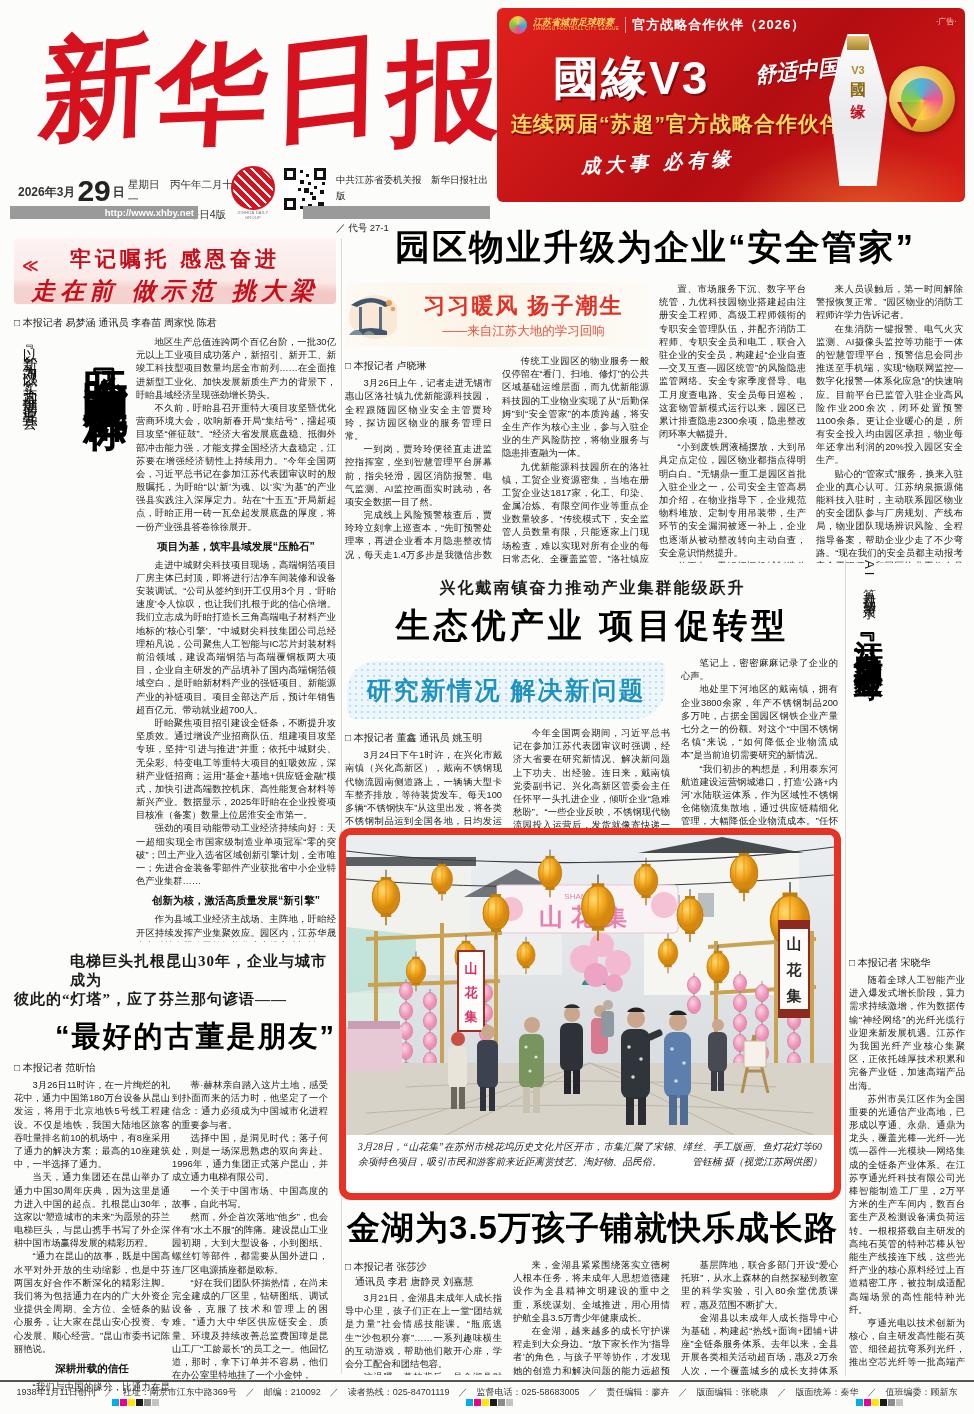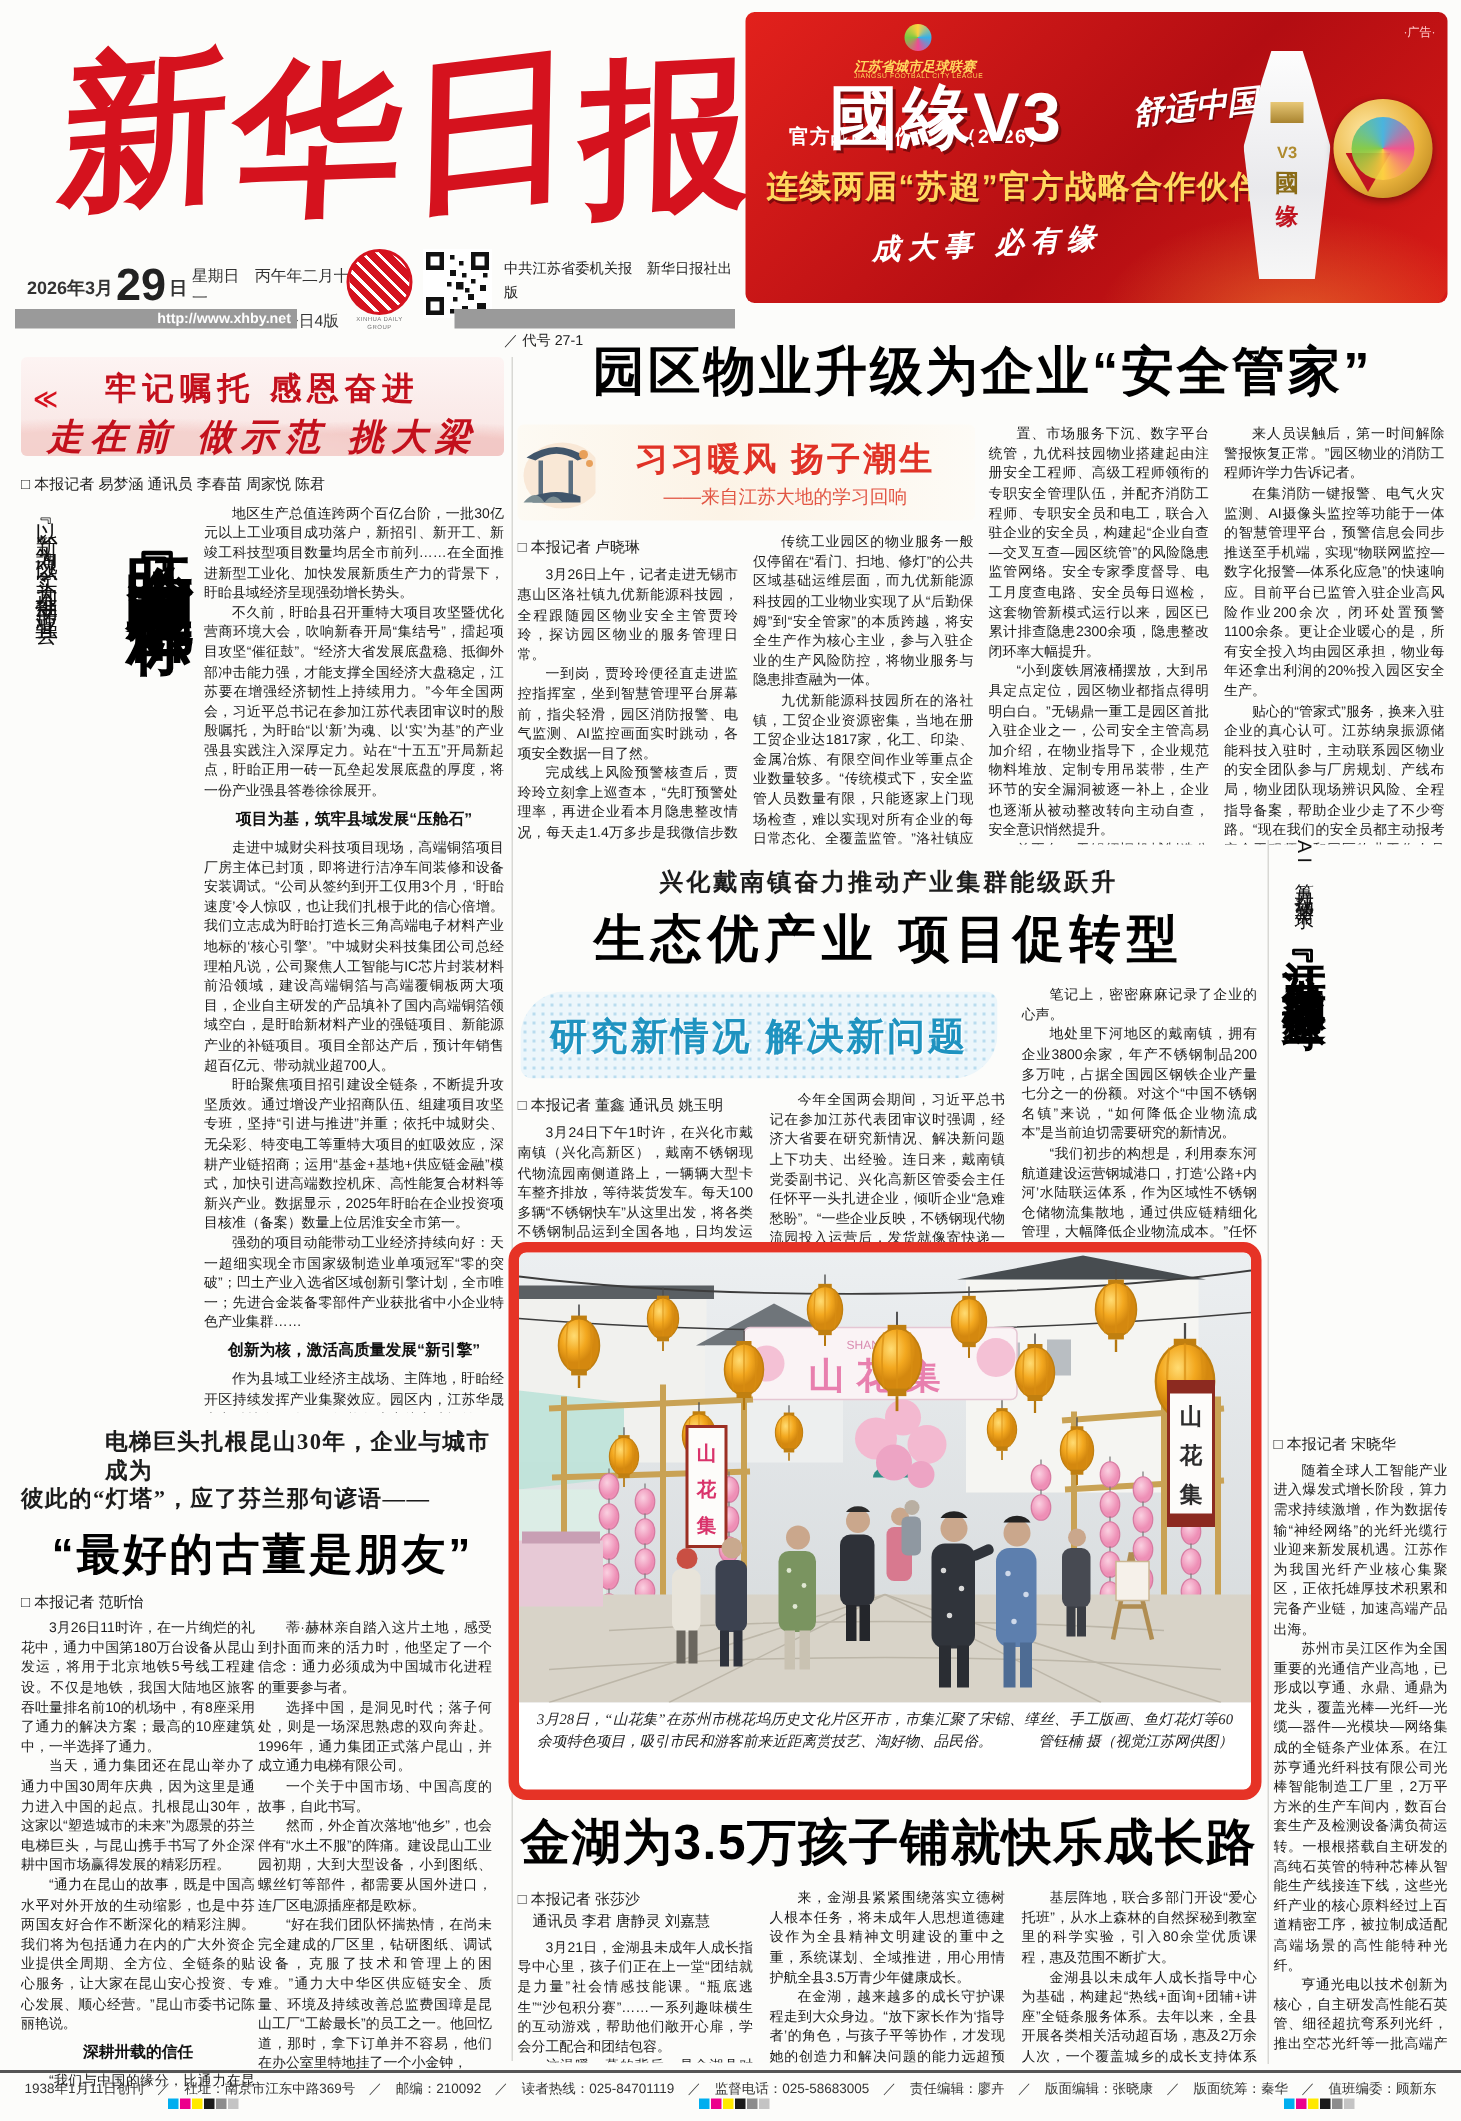--- a/index.html
+++ b/index.html
@@ -8,21 +8,21 @@
   
   .masthead-title{position:absolute;left:52px;top:6px;width:436px;height:162px;display:flex;
         justify-content:center;align-items:center;gap:4px;}
   .cal-char{font-size:112px;font-weight:900;color:#d5121e;display:inline-block;line-height:1;
         font-family:"DejaVu Sans",sans-serif;transform:skewX(-7deg) rotate(-5deg);}
   .cal-char:nth-child(2){transform:skewX(-5deg) rotate(-2deg) translateY(6px);}
   .cal-char:nth-child(3){transform:skewX(-8deg) rotate(-7deg);}
   .cal-char:nth-child(4){transform:skewX(-4deg) rotate(-3deg) translateY(4px);}
   .ad{position:absolute;left:497px;top:8px;width:468px;height:194px;border-radius:6px;overflow:hidden;
         background:linear-gradient(135deg,#e2211c 0%,#b30d12 55%,#d81b17 100%);color:#fff;}
-  .ad-topline{position:absolute;top:8px;left:29px;display:flex;align-items:center;gap:6px;flex-direction:column;}
+  .ad-topline{position:absolute;top:8px;left:12px;display:flex;align-items:center;gap:6px;}
   .league-logo{width:18px;height:18px;border-radius:50%;
         background:conic-gradient(#ffd240,#37b0e8,#f04a93,#7ac943,#ffd240);}
   .league-names{display:flex;flex-direction:column;line-height:1.05;}
   .league-cn{font-size:9px;color:#ffd75e;font-style:italic;font-weight:bold;}
   .league-en{font-size:4.5px;color:#ffd75e;letter-spacing:.4px;}
   .ad-sep{width:1px;height:16px;background:#ffffff99;}
   .ad-partner{font-size:13px;font-weight:bold;letter-spacing:1px;}
   .ad-mark{position:absolute;top:8px;right:8px;font-size:8px;color:#ffc9c9;}
   .ad-brand{position:absolute;top:40px;left:56px;font-size:46px;font-weight:900;letter-spacing:2px;
         text-shadow:2px 2px 0 #7e0a0c;}
@@ -30,21 +30,21 @@
         transform:rotate(-6deg);text-shadow:1px 1px 0 #7e0a0c;white-space:nowrap;}
   .ad-line2{position:absolute;top:102px;left:14px;font-size:21px;font-weight:900;color:#ffd75e;
         letter-spacing:1px;text-shadow:1px 2px 0 #7e0a0c;white-space:nowrap;}
   .ad-line3{position:absolute;top:142px;left:84px;font-size:19px;font-weight:bold;font-style:italic;
         letter-spacing:5px;transform:rotate(-3deg);}
   .swoosh{position:absolute;left:210px;top:120px;width:260px;height:110px;border-radius:50%;
         background:radial-gradient(ellipse at 60% 80%,#ffb93f66,transparent 60%);}
   .bottle{position:absolute;right:78px;top:26px;width:58px;height:152px;
         background:linear-gradient(180deg,#fdfdfd,#e9e9ec 60%,#f7f7f7);
         clip-path:polygon(32% 0,68% 0,78% 12%,100% 42%,82% 100%,18% 100%,0 42%,22% 12%);
-        box-shadow:0 0 10px #00000055;display:flex;flex-direction:column;align-items:center;justify-content:center;}
+        box-shadow:0 0 10px #00000055;display:flex;flex-direction:column;align-items:center;}
   .bottle-cap{width:22px;height:14px;background:linear-gradient(180deg,#e8c877,#a9842f);margin-top:2px;}
   .bottle-v3{margin-top:14px;font-size:11px;font-weight:bold;color:#b08b2e;}
   .bottle-guo{font-size:16px;font-weight:900;color:#8a6b16;margin-top:4px;}
   .bottle-yuan{font-size:15px;font-weight:900;color:#c01420;margin-top:2px;}
   .medal{position:absolute;right:10px;top:58px;width:66px;height:66px;border-radius:50%;
         background:radial-gradient(circle at 35% 35%,#ffe9a8,#e9b33c 55%,#a87414);
         box-shadow:0 2px 6px #00000066;}
   .medal-core{position:absolute;left:12px;top:12px;width:42px;height:42px;border-radius:50%;
         background:conic-gradient(#37b0e8,#f04a93,#ffd240,#7ac943,#37b0e8);opacity:.9;}
   .medal-ribbon{position:absolute;right:28px;top:36px;width:30px;height:26px;background:#c01420;
@@ -125,21 +125,21 @@
   .photo-art{width:100%;height:300px;display:block;}
   .photo-cap{padding:4px 12px 0 12px;font-size:9.8px;line-height:1.55;color:#222;
         font-family:"Liberation Serif","DejaVu Serif",serif;font-style:italic;text-align:justify;}
   .photo-credit{float:right;font-style:italic;}
   
   .a5{position:absolute;left:14px;top:952px;width:322px;height:420px;}
   .a5-k1{font-size:15px;font-weight:900;padding-left:56px;letter-spacing:1px;
         font-family:"Liberation Serif","DejaVu Serif",serif;}
   .a5-k2{font-size:15px;font-weight:900;letter-spacing:1px;
         font-family:"Liberation Serif","DejaVu Serif",serif;}
-  .a5-head{font-size:29px;font-weight:900;text-align:center;letter-spacing:2px;margin:8px 0 4px;color:#000;}
+  .a5-head{font-size:29px;font-weight:900;text-align:right;letter-spacing:2px;margin:8px 0 4px;color:#000;}
   .a5-cols{display:flex;gap:2px;height:312px;}
   .a5-col{width:156px;}
   
   .a6{position:absolute;left:345px;top:1206px;width:495px;height:166px;}
   .a6-head{font-size:33px;font-weight:900;text-align:center;letter-spacing:1px;color:#000;}
   .a6-cols{display:flex;gap:11px;margin-top:8px;height:116px;}
   .a6-col{width:157px;}
   .a6-byline{font-size:10px;line-height:1.5;margin-bottom:3px;}
   
   .footer-rule{position:absolute;left:0;top:1380px;width:974px;height:2px;background:#555;}

